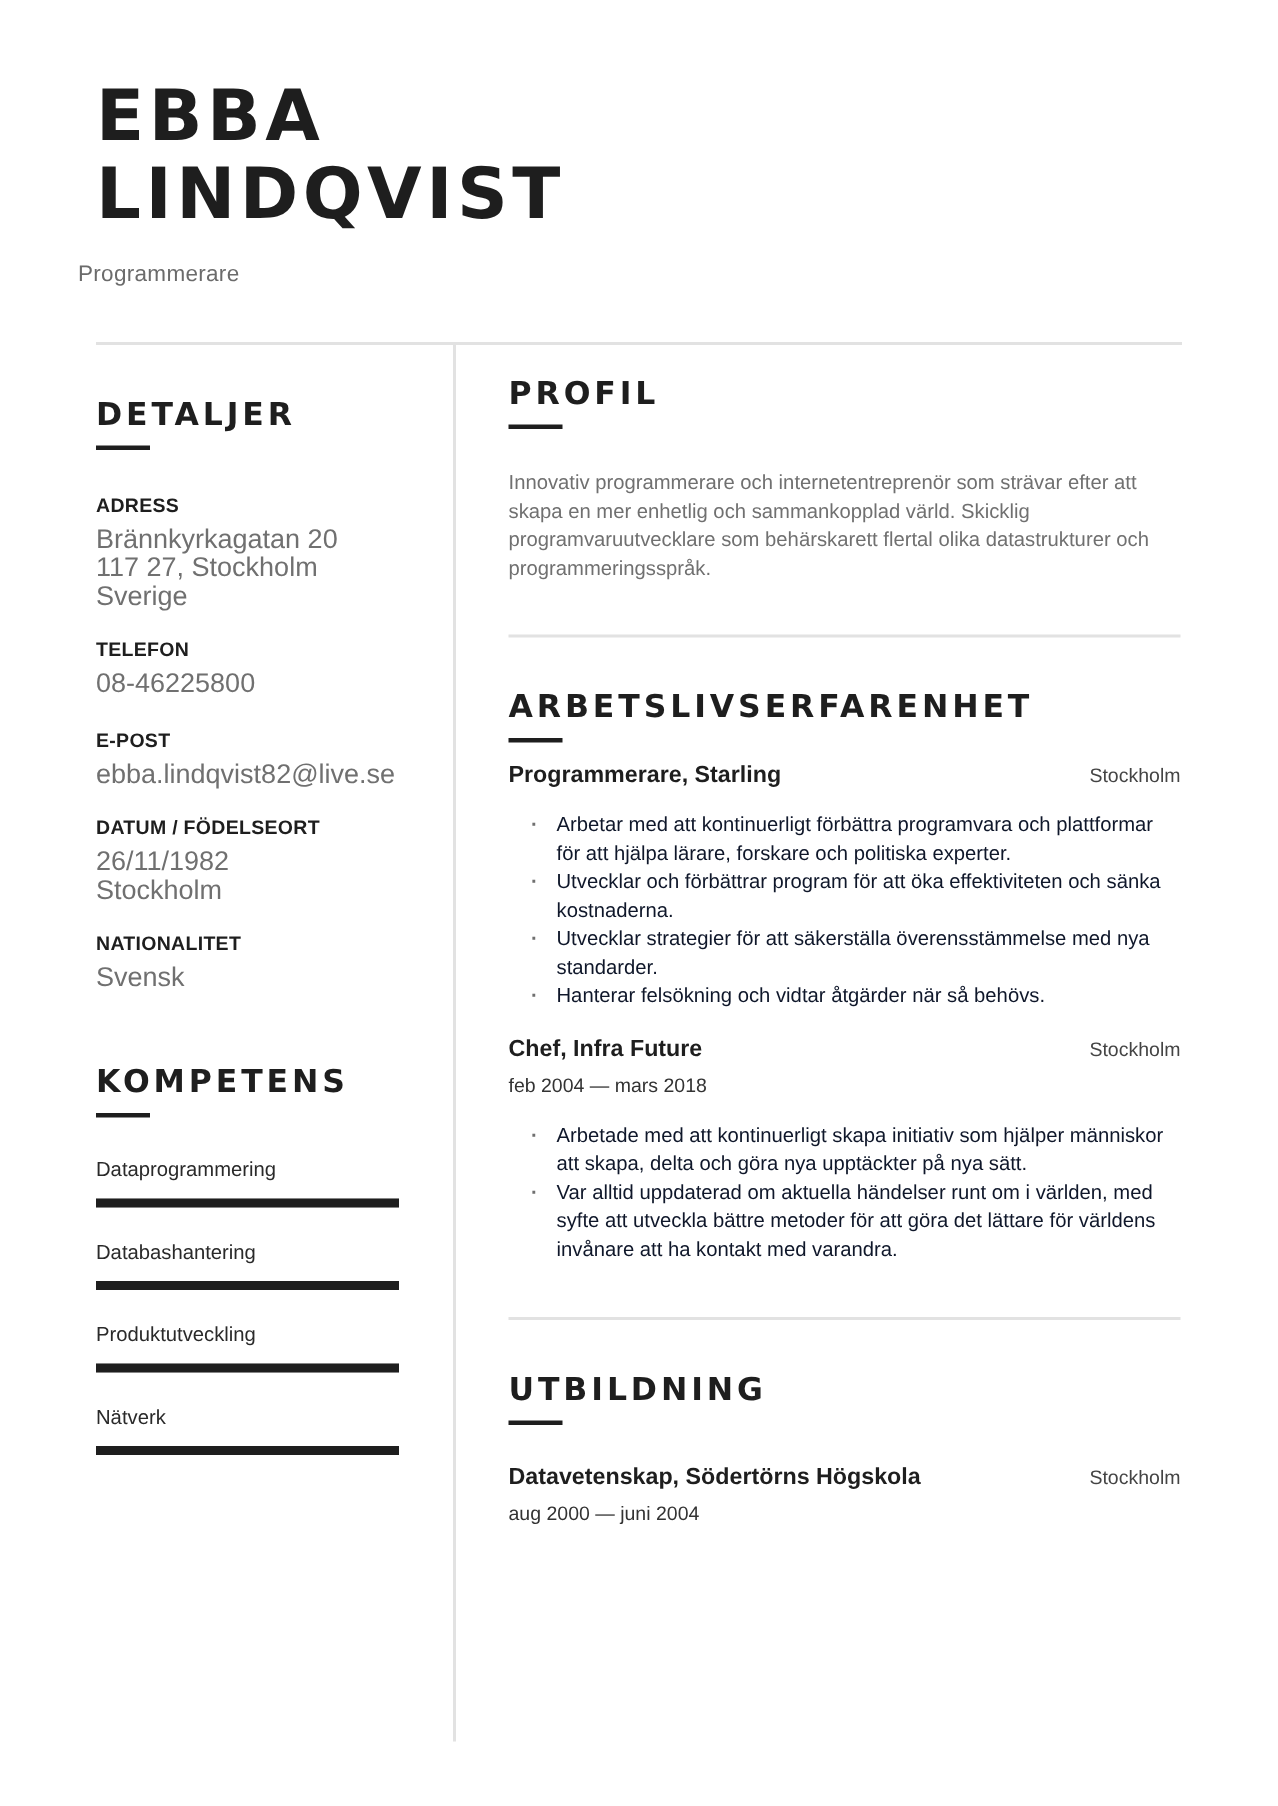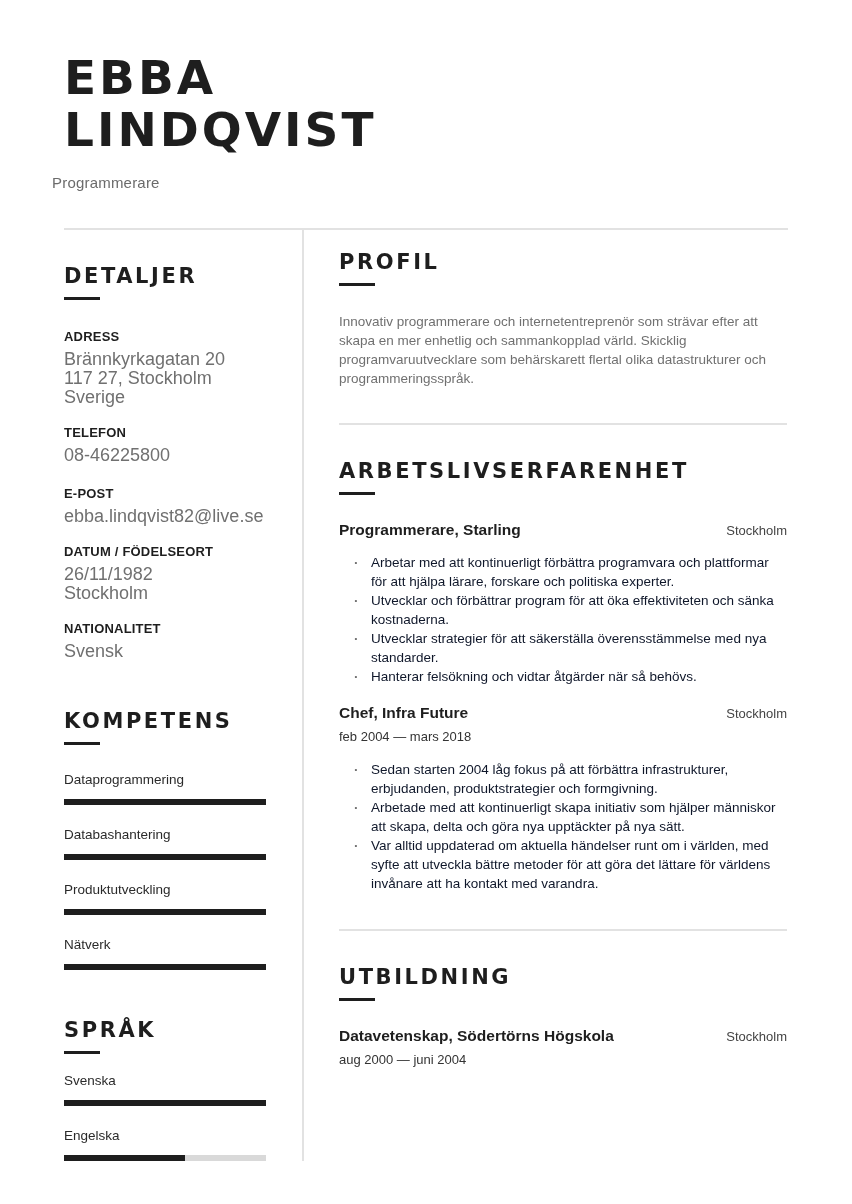--- a/index.html
+++ b/index.html
@@ -129,72 +129,53 @@
         </div>
         <div class="skill" style="margin-top: 21px;">
           <p class="skill-name">Nätverk</p>
           <div class="skill-bar">
             <div class="skill-fill" style="width: 100%;"></div>
           </div>
         </div>
       </div>
   </section>
 
-  <section style="margin-top:46px">
-    <h2 class="sec-title">SPRÅK</h2>
-    <div class="sec-accent"></div>
-    <div id="lang-list" style="margin-top:18px">
-        <div class="skill">
-          <p class="skill-name">Svenska</p>
-          <div class="skill-bar">
-            <div class="skill-fill" style="width: 100%;"></div>
-          </div>
-        </div>
-        <div class="skill" style="margin-top: 21px;">
-          <p class="skill-name">Engelska</p>
-          <div class="skill-bar">
-            <div class="skill-fill" style="width: 60%;"></div>
-          </div>
-        </div>
-      </div>
-  </section>
 </div>
 
 <div class="right">
   <section>
     <h2 class="sec-title">PROFIL</h2>
     <div class="sec-accent"></div>
     <p class="para" style="margin-top:26px">Innovativ programmerare och internetentreprenör som strävar efter att skapa en mer enhetlig och sammankopplad värld. Skicklig programvaruutvecklare som behärskarett flertal olika datastrukturer och programmeringsspråk.</p>
   </section>
   <div class="sep" style="margin-top:35px"></div>
 
   <section style="margin-top:32px">
     <h2 class="sec-title">ARBETSLIVSERFARENHET</h2>
     <div class="sec-accent"></div>
-    <div id="jobs-list" style="margin-top:26px">
+    <div id="jobs-list" style="margin-top:13px">
         <div>
           <div class="job-head">
             <p class="job-title">Programmerare, Starling</p>
             <span class="job-loc">Stockholm</span>
           </div>
           <ul class="bullets">
             <li>Arbetar med att kontinuerligt förbättra programvara och plattformar för att hjälpa lärare, forskare och politiska experter.</li>
             <li>Utvecklar och förbättrar program för att öka effektiviteten och sänka kostnaderna.</li>
             <li>Utvecklar strategier för att säkerställa överensstämmelse med nya standarder.</li>
             <li>Hanterar felsökning och vidtar åtgärder när så behövs.</li>
           </ul>
         </div>
         <div style="margin-top: 18px;">
           <div class="job-head">
             <p class="job-title">Chef, Infra Future</p>
             <span class="job-loc">Stockholm</span>
           </div>
           <div class="job-date">feb 2004 — mars 2018</div>
           <ul class="bullets">
-            <li>Sedan starten 2004 låg fokus på att förbättra infrastrukturer, erbjudanden, produktstrategier och formgivning.</li>
             <li>Arbetade med att kontinuerligt skapa initiativ som hjälper människor att skapa, delta och göra nya upptäckter på nya sätt.</li>
             <li>Var alltid uppdaterad om aktuella händelser runt om i världen, med syfte att utveckla bättre metoder för att göra det lättare för världens invånare att ha kontakt med varandra.</li>
           </ul>
         </div>
       </div>
   </section>
   <div class="sep" style="margin-top:36px"></div>
 
   <section style="margin-top:32px">
     <h2 class="sec-title">UTBILDNING</h2>

